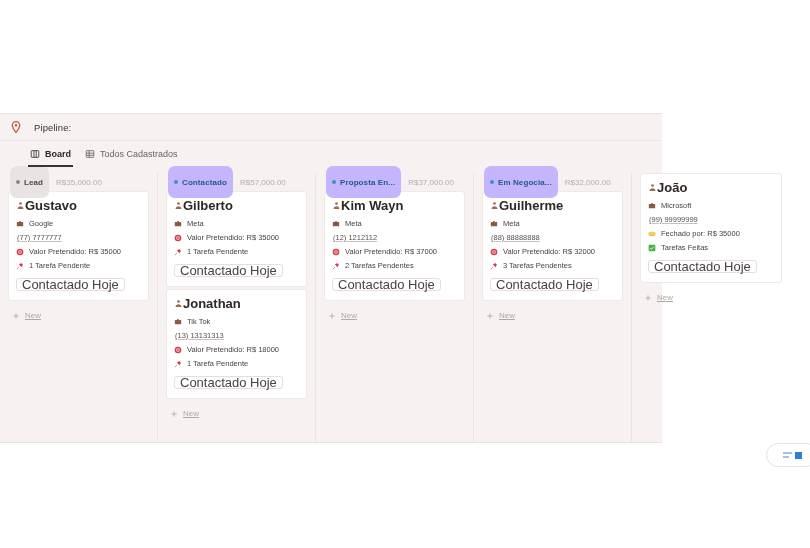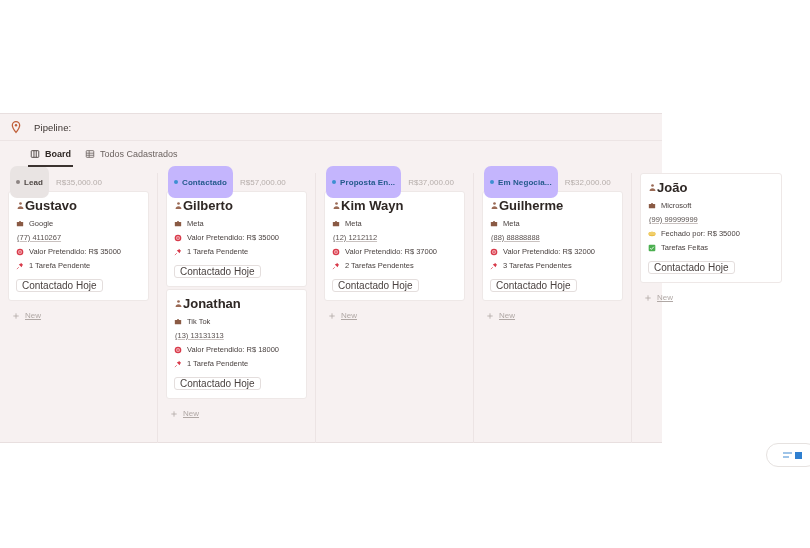--- a/index.html
+++ b/index.html
@@ -95,21 +95,21 @@
     font-size: 7.5px; color: #4a4240;
     margin-bottom: 5px; white-space: nowrap;
   }
   .row.phone { color: #5a5250; text-decoration: underline; text-decoration-color:#c9c1bf; padding-left:1px; }
   .ico { width: 9px; height: 9px; flex: 0 0 9px; display:block; }
   .ico-sm { width: 8px; height: 8px; flex: 0 0 8px; display:block; }
   .chip {
     display: inline-flex; align-items: center;
     height: 13px; padding: 0 5px;
     border: 1px solid #e4dedd; border-radius: 3px;
-    font-size: 10px; color: #4a4240; background: #fff;
+    font-size: 13px; color: #4a4240; background: #fff;
     margin-top: 1px;
   }
   .new-btn {
     display: flex; align-items: center; gap: 5px;
     height: 19px; padding-left: 4px; margin-top: 5px;
     font-size: 8px; color: #b0a8a5; text-decoration: underline;
   }
   .plus { width: 8px; height: 8px; display:block; }
   
   #chat-widget {
@@ -181,21 +181,21 @@
             </span>
             <span>Gustavo</span>
           </div><div class="row">
             <span>
               <svg class="ico-sm" viewBox="0 0 24 24" fill="#8a5a44">
                 <path d="M9 3h6v2.6h-6z"></path>
                 <rect x="2.5" y="6" width="19" height="13" rx="1.6"></rect>
               </svg>
             </span>
             <span>Google</span>
-          </div><div class="row phone">(77) 4110267</div><div class="row">
+          </div><div class="row phone">(77) 7777777</div><div class="row">
             <span>
               <svg class="ico-sm" viewBox="0 0 24 24">
                 <circle cx="12" cy="12" r="10" fill="#d83a4a"></circle>
                 <circle cx="12" cy="12" r="6" fill="#f2aab2"></circle>
                 <circle cx="12" cy="12" r="2.6" fill="#d83a4a"></circle>
               </svg>
             </span>
             <span>Valor Pretendido: R$ 35000</span>
           </div><div class="row">
             <span>

